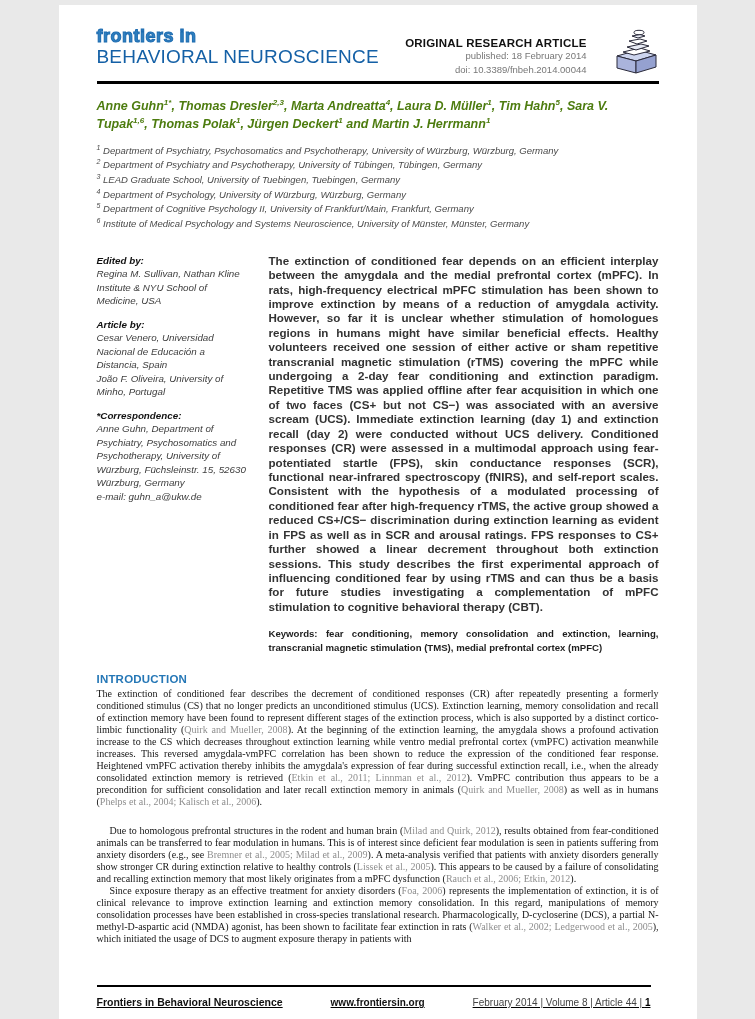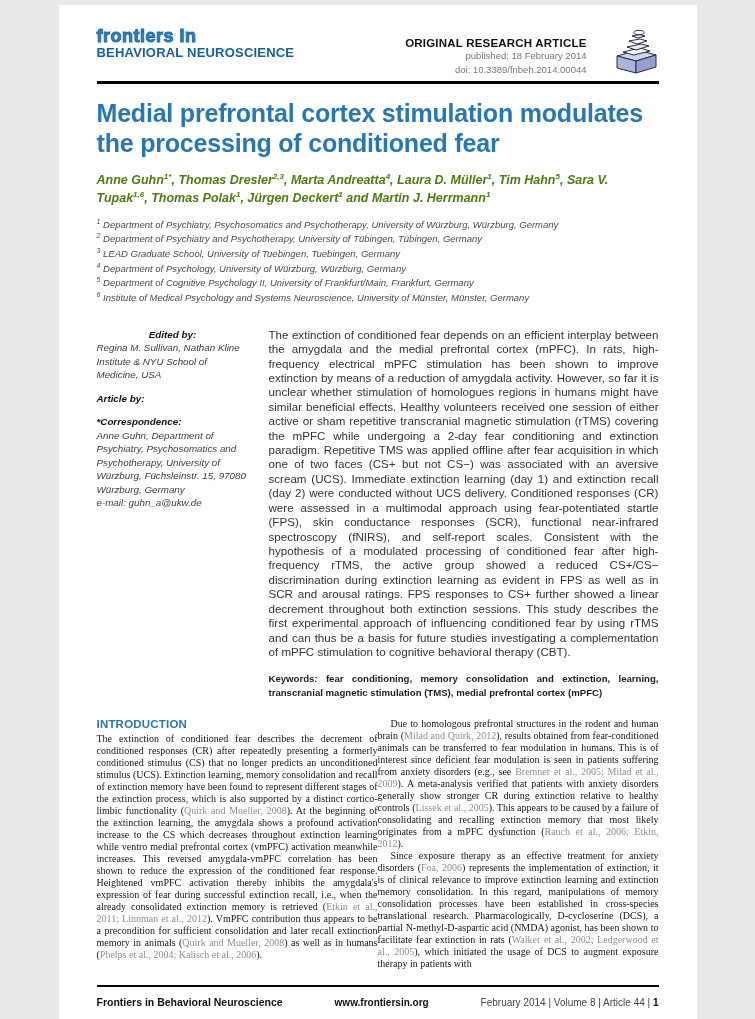--- a/index.html
+++ b/index.html
@@ -5,52 +5,52 @@
   html,body{margin:0;padding:0;background:#e9e9e9;}
   .page{
     width:638px;height:1019px;background:#ffffff;position:relative;
     margin:5px auto;box-sizing:border-box;padding:22px 38px 0 38px;
     font-family:"Liberation Sans",sans-serif;overflow:hidden;
   }
   
   .header{display:flex;justify-content:space-between;align-items:flex-start;}
   .logo-line1{font-size:18px;font-weight:700;color:#2f80c0;letter-spacing:.5px;line-height:1.05;
     -webkit-text-stroke:1px #1d6bb0;}
-  .logo-line2{font-size:13px;font-weight:700;color:#1460a6;letter-spacing:.2px;line-height:1.15;}
+  .logo-line2{font-size:19px;font-weight:400;color:#1460a6;letter-spacing:.2px;line-height:1.15;}
   .header-right{display:flex;align-items:center;gap:26px;}
   .header-meta{text-align:right;padding-top:7px;}
   .article-type{font-size:11.5px;font-weight:700;color:#111;letter-spacing:.2px;}
   .pub-line,.doi-line{font-size:9.5px;color:#777;line-height:1.4;}
   .head-rule{border:0;border-top:3px solid #000;margin:2px 0 0 0;}
   
   .title{margin-top:14px;font-size:25px;line-height:1.2;font-weight:700;color:#2577b6;letter-spacing:-.2px;}
   .authors{margin-top:13px;font-size:12.5px;font-weight:700;font-style:italic;color:#4d7c0f;line-height:1.45;}
   .authors sup{font-size:8px;}
   .affiliations{margin-top:9px;}
   .affil{font-size:9.5px;font-style:italic;color:#4a4a4a;line-height:1.32;}
   .affil sup{font-size:7px;color:#4a4a4a;}
   
   .main-row{display:flex;margin-top:23px;gap:20px;}
   .sidebar{width:152px;flex:none;font-style:italic;font-size:9.8px;color:#3d3d3d;line-height:1.38;}
   .side-label{font-weight:700;color:#111;margin-top:10px;}
-  .side-label:first-child{margin-top:0;text-align:center;}
+  .side-label:first-child{margin-top:0;}
   .abstract-col{flex:1;min-width:0;}
-  .abstract{font-size:11.6px;color:#333;line-height:1.245;text-align:justify;}
+  .abstract{font-size:11.6px;color:#333;line-height:1.245;text-align:justify;font-weight:bold;}
   .keywords{margin-top:13px;font-size:9.6px;font-weight:700;color:#1e1e1e;line-height:1.4;text-align:justify;}
   
-  .intro{display:flex;margin-top:19px;}
+  .intro{display:flex;gap:17px;margin-top:19px;flex-direction:column;}
   .col{flex:1;min-width:0;}
   .intro-heading{font-size:11.5px;font-weight:700;color:#2577b6;margin:0 0 3px 0;letter-spacing:.2px;}
   .body-p{font-family:"Liberation Serif",serif;font-size:10px;line-height:1.2;text-align:justify;
     color:#141414;margin:0;}
   .body-p.indent{text-indent:13px;}
   .cite{color:#8e8e8e;}
   
-  .footer{position:absolute;left:38px;right:38px;bottom:16px;border-top:2.5px solid #000;
-    padding-top:9px;display:flex;justify-content:space-between;align-items:flex-end;}
+  .footer{position:absolute;left:38px;right:46px;bottom:16px;border-top:2.5px solid #000;
+    padding-top:9px;display:flex;justify-content:space-between;align-items:flex-end;text-decoration:underline;}
   .footer-journal{font-size:10.5px;font-weight:700;color:#111;}
   .footer-site{font-size:10px;font-weight:700;color:#111;}
   .footer-issue{font-size:10px;color:#444;}
   .footer-issue b{color:#000;}
 </style>
 </head>
 <body>
 
 <div class="page">
 
@@ -76,40 +76,41 @@
           <polygon points="14,20 28,17 36,19 23,23" fill="#e8ebf5" stroke="#2a2a3a" stroke-width="1"></polygon>
           <polygon points="16,14 27,12 34,14 24,17" fill="#ffffff" stroke="#2a2a3a" stroke-width="1"></polygon>
           <polygon points="19,9 27,7.5 32,9 25,11" fill="#e8ebf5" stroke="#2a2a3a" stroke-width="1"></polygon>
           <ellipse cx="26" cy="5.5" rx="5" ry="2.2" fill="#ffffff" stroke="#2a2a3a" stroke-width="1"></ellipse>
         </svg>
       </span>
     </div>
   </div>
   <hr class="head-rule">
 
-  <div class="title">Medial prefrontal cortex stimulation modulates the processing of conditioned fear</div>
   <div class="authors" id="authors-line"><span>Anne Guhn</span><sup>1*</sup><span>, </span><span>Thomas Dresler</span><sup>2,3</sup><span>, </span><span>Marta Andreatta</span><sup>4</sup><span>, </span><span>Laura D. Müller</span><sup>1</sup><span>, </span><span>Tim Hahn</span><sup>5</sup><span>, </span><span>Sara V. Tupak</span><sup>1,6</sup><span>, </span><span>Thomas Polak</span><sup>1</sup><span>, </span><span>Jürgen Deckert</span><sup>1</sup><span> and </span><span>Martin J. Herrmann</span><sup>1</sup></div>
   <div class="affiliations" id="affil-list">
       <div class="affil"><sup>1</sup> Department of Psychiatry, Psychosomatics and Psychotherapy, University of Würzburg, Würzburg, Germany</div>
       <div class="affil"><sup>2</sup> Department of Psychiatry and Psychotherapy, University of Tübingen, Tübingen, Germany</div>
       <div class="affil"><sup>3</sup> LEAD Graduate School, University of Tuebingen, Tuebingen, Germany</div>
       <div class="affil"><sup>4</sup> Department of Psychology, University of Würzburg, Würzburg, Germany</div>
       <div class="affil"><sup>5</sup> Department of Cognitive Psychology II, University of Frankfurt/Main, Frankfurt, Germany</div>
       <div class="affil"><sup>6</sup> Institute of Medical Psychology and Systems Neuroscience, University of Münster, Münster, Germany</div>
     </div>
 
   <div class="main-row">
     <div class="sidebar">
       <div class="side-label">Edited by:</div>
       <div>Regina M. Sullivan, Nathan Kline Institute &amp; NYU School of Medicine, USA</div>
       <div class="side-label">Article by:</div>
       <div id="reviewers">
+          <div>Cesar Venero, Universidad Nacional de Educación a Distancia, Spain</div>
+          <div>João F. Oliveira, University of Minho, Portugal</div>
         </div>
       <div class="side-label">*Correspondence:</div>
-      <div>Anne Guhn, Department of Psychiatry, Psychosomatics and Psychotherapy, University of Würzburg, Füchsleinstr. 15, 97080 Würzburg, Germany</div>
+      <div>Anne Guhn, Department of Psychiatry, Psychosomatics and Psychotherapy, University of Würzburg, Füchsleinstr. 15, 52630 Würzburg, Germany</div>
       <div>e-mail: guhn_a@ukw.de</div>
     </div>
     <div class="abstract-col">
       <div class="abstract">The extinction of conditioned fear depends on an efficient interplay between the amygdala and the medial prefrontal cortex (mPFC). In rats, high-frequency electrical mPFC stimulation has been shown to improve extinction by means of a reduction of amygdala activity. However, so far it is unclear whether stimulation of homologues regions in humans might have similar beneficial effects. Healthy volunteers received one session of either active or sham repetitive transcranial magnetic stimulation (rTMS) covering the mPFC while undergoing a 2-day fear conditioning and extinction paradigm. Repetitive TMS was applied offline after fear acquisition in which one of two faces (CS+ but not CS−) was associated with an aversive scream (UCS). Immediate extinction learning (day 1) and extinction recall (day 2) were conducted without UCS delivery. Conditioned responses (CR) were assessed in a multimodal approach using fear-potentiated startle (FPS), skin conductance responses (SCR), functional near-infrared spectroscopy (fNIRS), and self-report scales. Consistent with the hypothesis of a modulated processing of conditioned fear after high-frequency rTMS, the active group showed a reduced CS+/CS− discrimination during extinction learning as evident in FPS as well as in SCR and arousal ratings. FPS responses to CS+ further showed a linear decrement throughout both extinction sessions. This study describes the first experimental approach of influencing conditioned fear by using rTMS and can thus be a basis for future studies investigating a complementation of mPFC stimulation to cognitive behavioral therapy (CBT).</div>
       <div class="keywords">Keywords: fear conditioning, memory consolidation and extinction, learning, transcranial magnetic stimulation (TMS), medial prefrontal cortex (mPFC)</div>
     </div>
   </div>
 
   <div class="intro">
     <div class="col">

